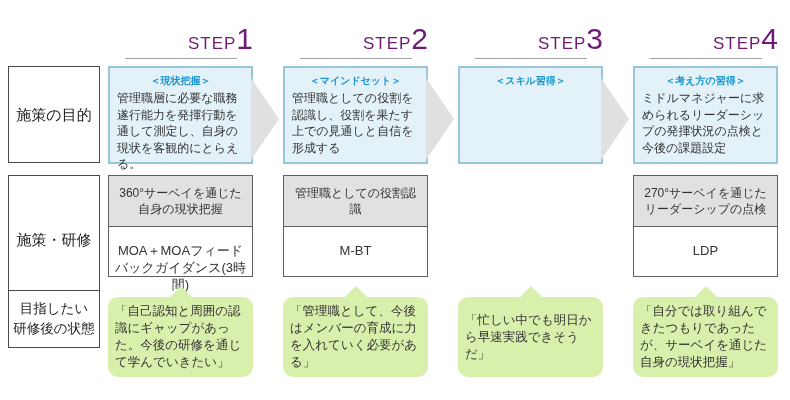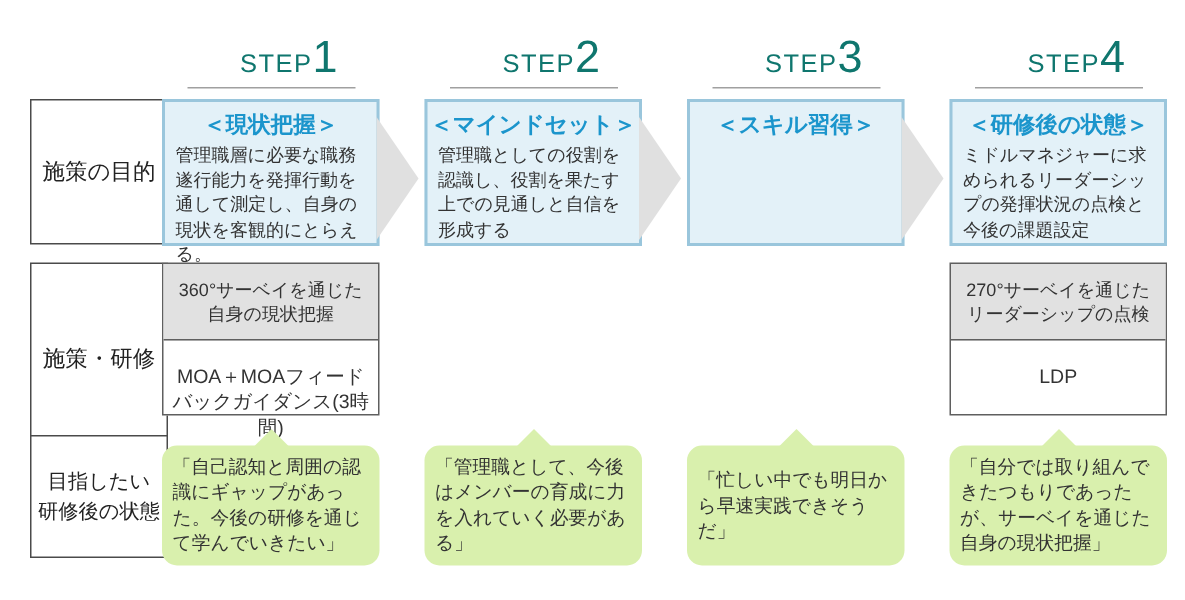--- a/index.html
+++ b/index.html
@@ -24,43 +24,42 @@
     border: 1px solid #4a4a4a;
     background: #ffffff;
     display: flex;
     flex-direction: column;
     align-items: center;
     justify-content: center;
     color: #222222;
     font-size: 15px;
     line-height: 1.45;
     text-align: center;
-    margin-left: 12px;
   }
   .row-label.r1 { top: 66px;  height: 97px; }
   .row-label.r2 { top: 175px; height: 130px; }
-  .row-label.r3 { top: 290px; height: 82px; font-size: 13.5px; }
+  .row-label.r3 { top: 290px; height: 58px; font-size: 13.5px; }
   
   .step-col {
     position: absolute;
     top: 0;
     width: 145px;
     height: 400px;
   }
   .step-col.c1 { left: 108px; }
   .step-col.c2 { left: 283px; }
   .step-col.c3 { left: 458px; }
   .step-col.c4 { left: 633px; }
   .step-header {
     position: absolute;
     top: 24px;
-    left: 12px;
+    left: 0;
     width: 100%;
-    text-align: center;
-    color: #0f766e;
+    text-align: right;
+    color: #701a75;
     white-space: nowrap;
   }
   .step-word { font-size: 17px; letter-spacing: 1px; }
   .step-num  { font-size: 30px; line-height: 30px; }
   .step-underline {
     position: absolute;
     top: 58px;
     left: 50%;
     transform: translateX(-50%);
     width: 112px;
@@ -75,21 +74,21 @@
     height: 98px;
     box-sizing: border-box;
     border: 2px solid #9ac6dc;
     background: #e3f1f8;
   }
   .purpose-title {
     margin-top: 6px;
     text-align: center;
     color: #1b95cc;
     font-weight: bold;
-    font-size: 15px;
+    font-size: 10px;
     white-space: nowrap;
   }
   .purpose-body {
     padding: 2px 8px 0 7px;
     color: #333333;
     font-size: 12px;
     line-height: 1.38;
     text-align: left;
     word-break: break-all;
   }
@@ -213,20 +212,24 @@
 
   <div class="step-col c2">
     <div class="step-header">
       <span class="step-word">STEP</span><span class="step-num">2</span>
     </div>
     <div class="step-underline"></div>
     <div class="purpose-box">
       <div class="purpose-title">＜マインドセット＞</div>
       <div class="purpose-body">管理職としての役割を認識し、役割を果たす上での見通しと自信を形成する</div>
     </div>
+    <div class="program-box">
+      <div class="program-name">管理職としての役割認識</div>
+      <div class="program-detail">M-BT</div>
+    </div>
     <div class="voice-bubble">
       <div class="voice-tail"></div>
       <div class="voice-text">「管理職として、今後はメンバーの育成に力を入れていく必要がある」</div>
     </div>
   </div>
 
   <div class="step-col c3">
     <div class="step-header">
       <span class="step-word">STEP</span><span class="step-num">3</span>
     </div>
@@ -239,21 +242,21 @@
       <div class="voice-text">「忙しい中でも明日から早速実践できそうだ」</div>
     </div>
   </div>
 
   <div class="step-col c4">
     <div class="step-header">
       <span class="step-word">STEP</span><span class="step-num">4</span>
     </div>
     <div class="step-underline"></div>
     <div class="purpose-box">
-      <div class="purpose-title">＜研修後の状態＞</div>
+      <div class="purpose-title">＜考え方の習得＞</div>
       <div class="purpose-body">ミドルマネジャーに求められるリーダーシップの発揮状況の点検と今後の課題設定</div>
     </div>
     <div class="program-box">
       <div class="program-name">270°サーベイを通じたリーダーシップの点検</div>
       <div class="program-detail">LDP</div>
     </div>
     <div class="voice-bubble">
       <div class="voice-tail"></div>
       <div class="voice-text">「自分では取り組んできたつもりであったが、サーベイを通じた自身の現状把握」</div>
     </div>

